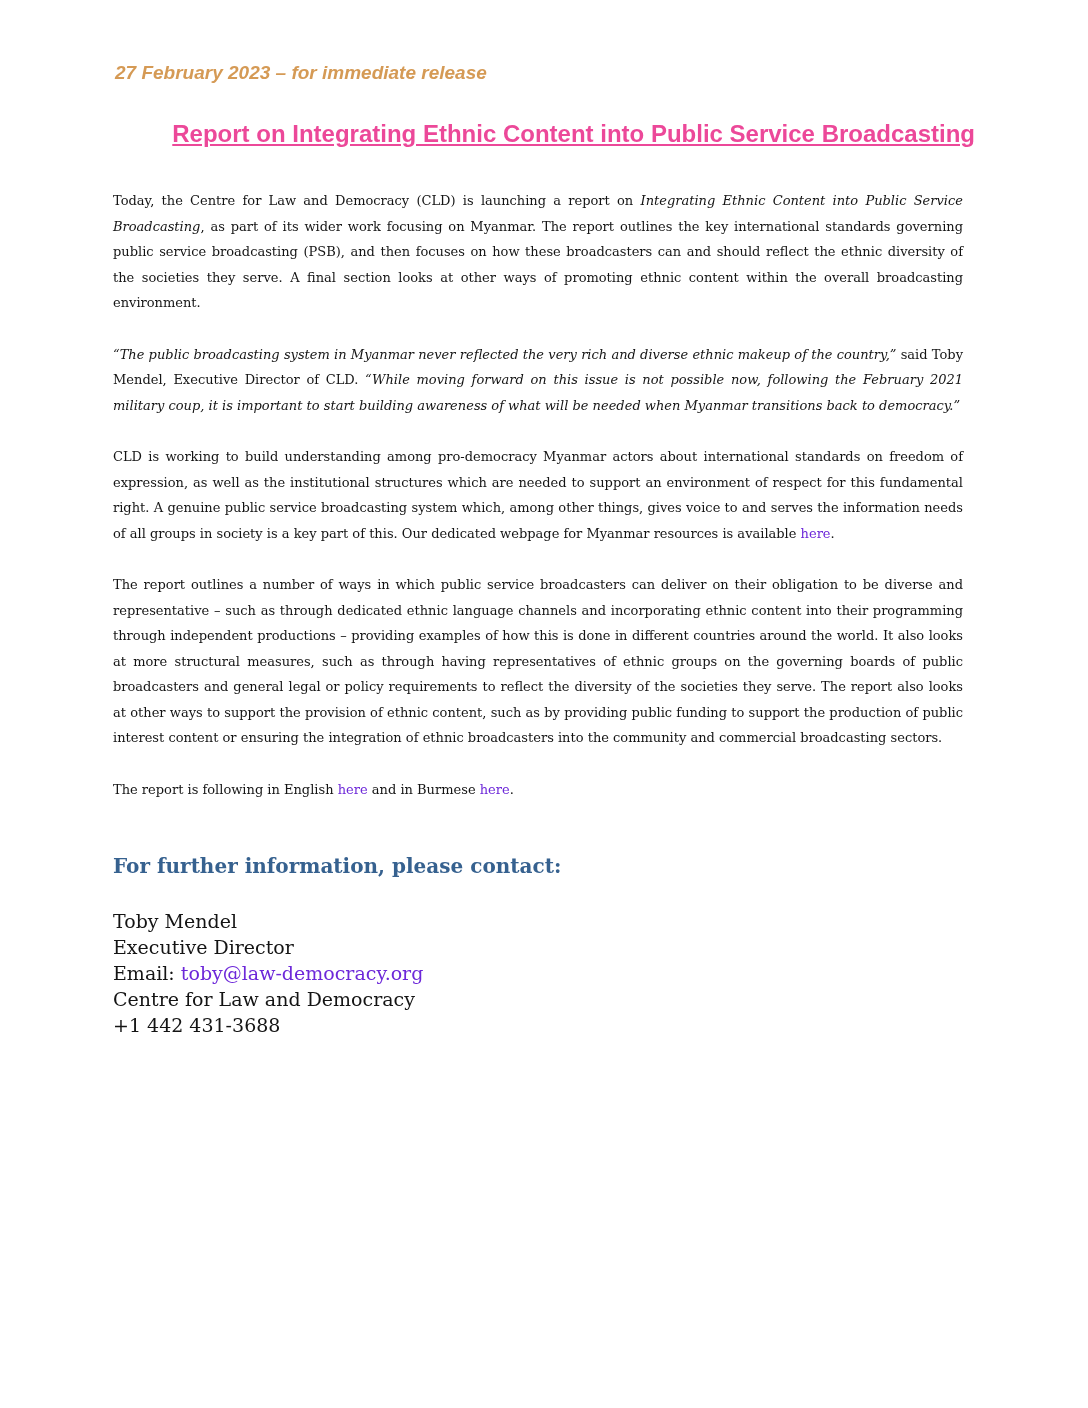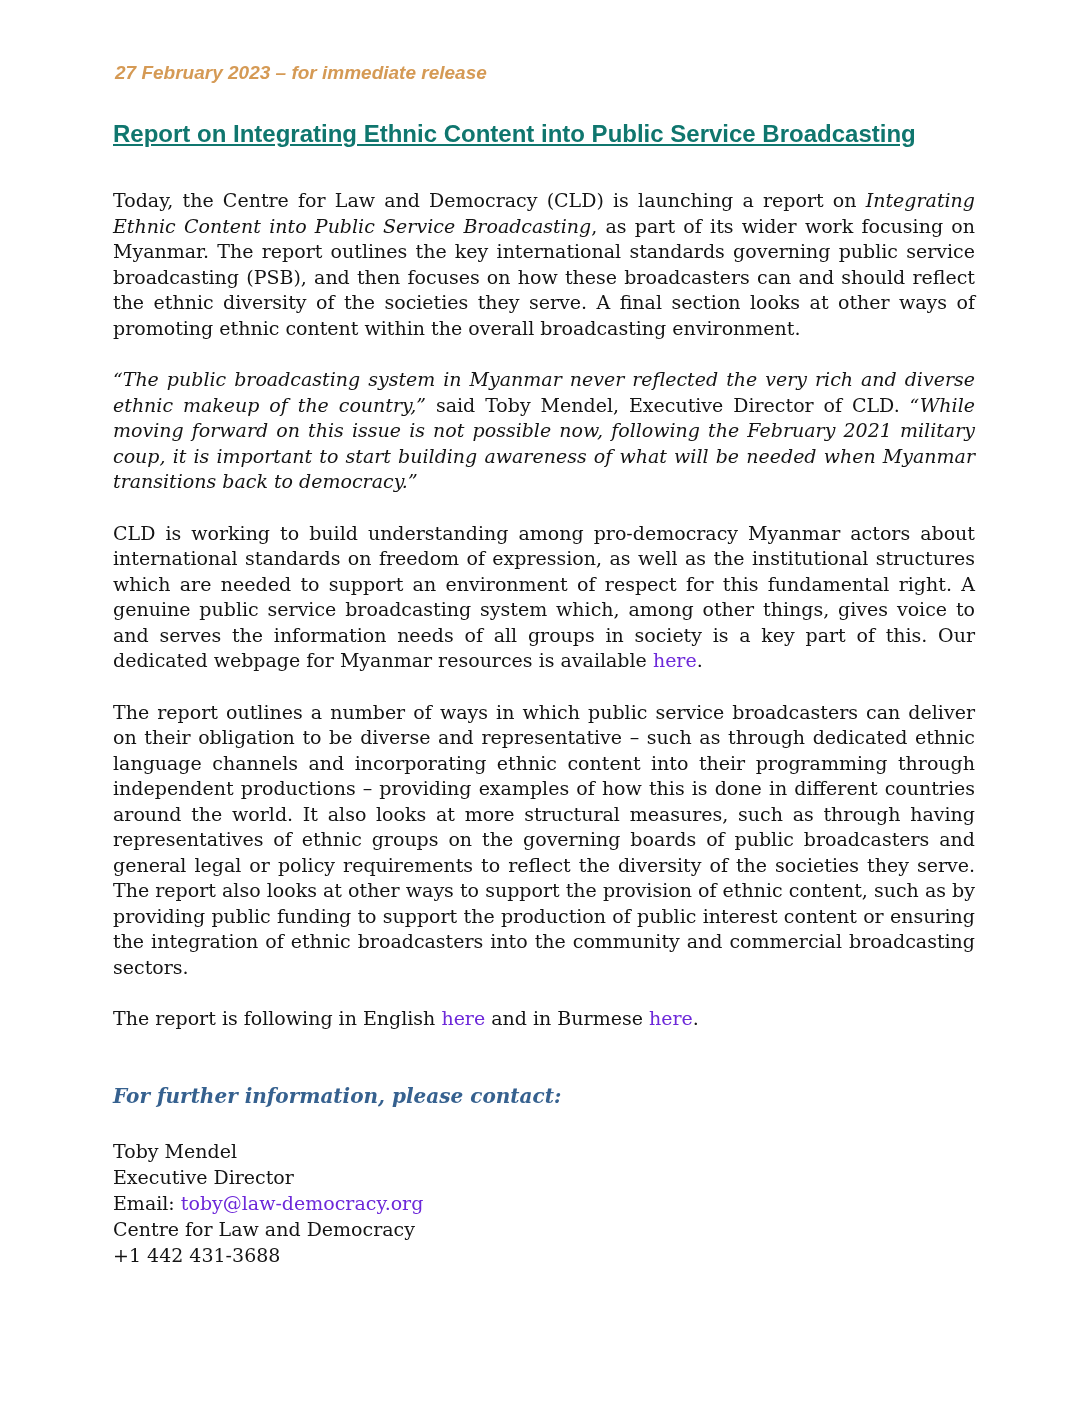--- a/index.html
+++ b/index.html
@@ -51,41 +51,40 @@
     font-weight:bold;
     font-size:19px;
     color:#d59a55;
     margin:0 0 36px 2px;
   }
   
   .doc-title{
     font-family:"Liberation Sans", sans-serif;
     font-weight:bold;
     font-size:24px;
-    color:#0f766e;
+    color:#ec4899;
     text-decoration:underline;
-    text-align:left;
+    text-align:right;
     margin:0 0 40px 0;
   }
   
   p.body{
-    font-size:19px;
+    font-size:13px;
     line-height:25.5px;
     text-align:justify;
-    margin:0 0 26px 0;
+    margin:0 12px 26px 0;
   }
   .it{font-style:italic;}
   a.doclink{
     color:#6d28d9;
     cursor:pointer;
   }
   
   .contact-heading{
     font-family:"DejaVu Serif", serif;
-    font-style:italic;
     font-weight:bold;
     font-size:20px;
     color:#36618f;
     margin:52px 0 30px 0;
   }
   .contact-block{
     font-size:19px;
     line-height:26px;
   }
   .contact-block div{margin:0;}

